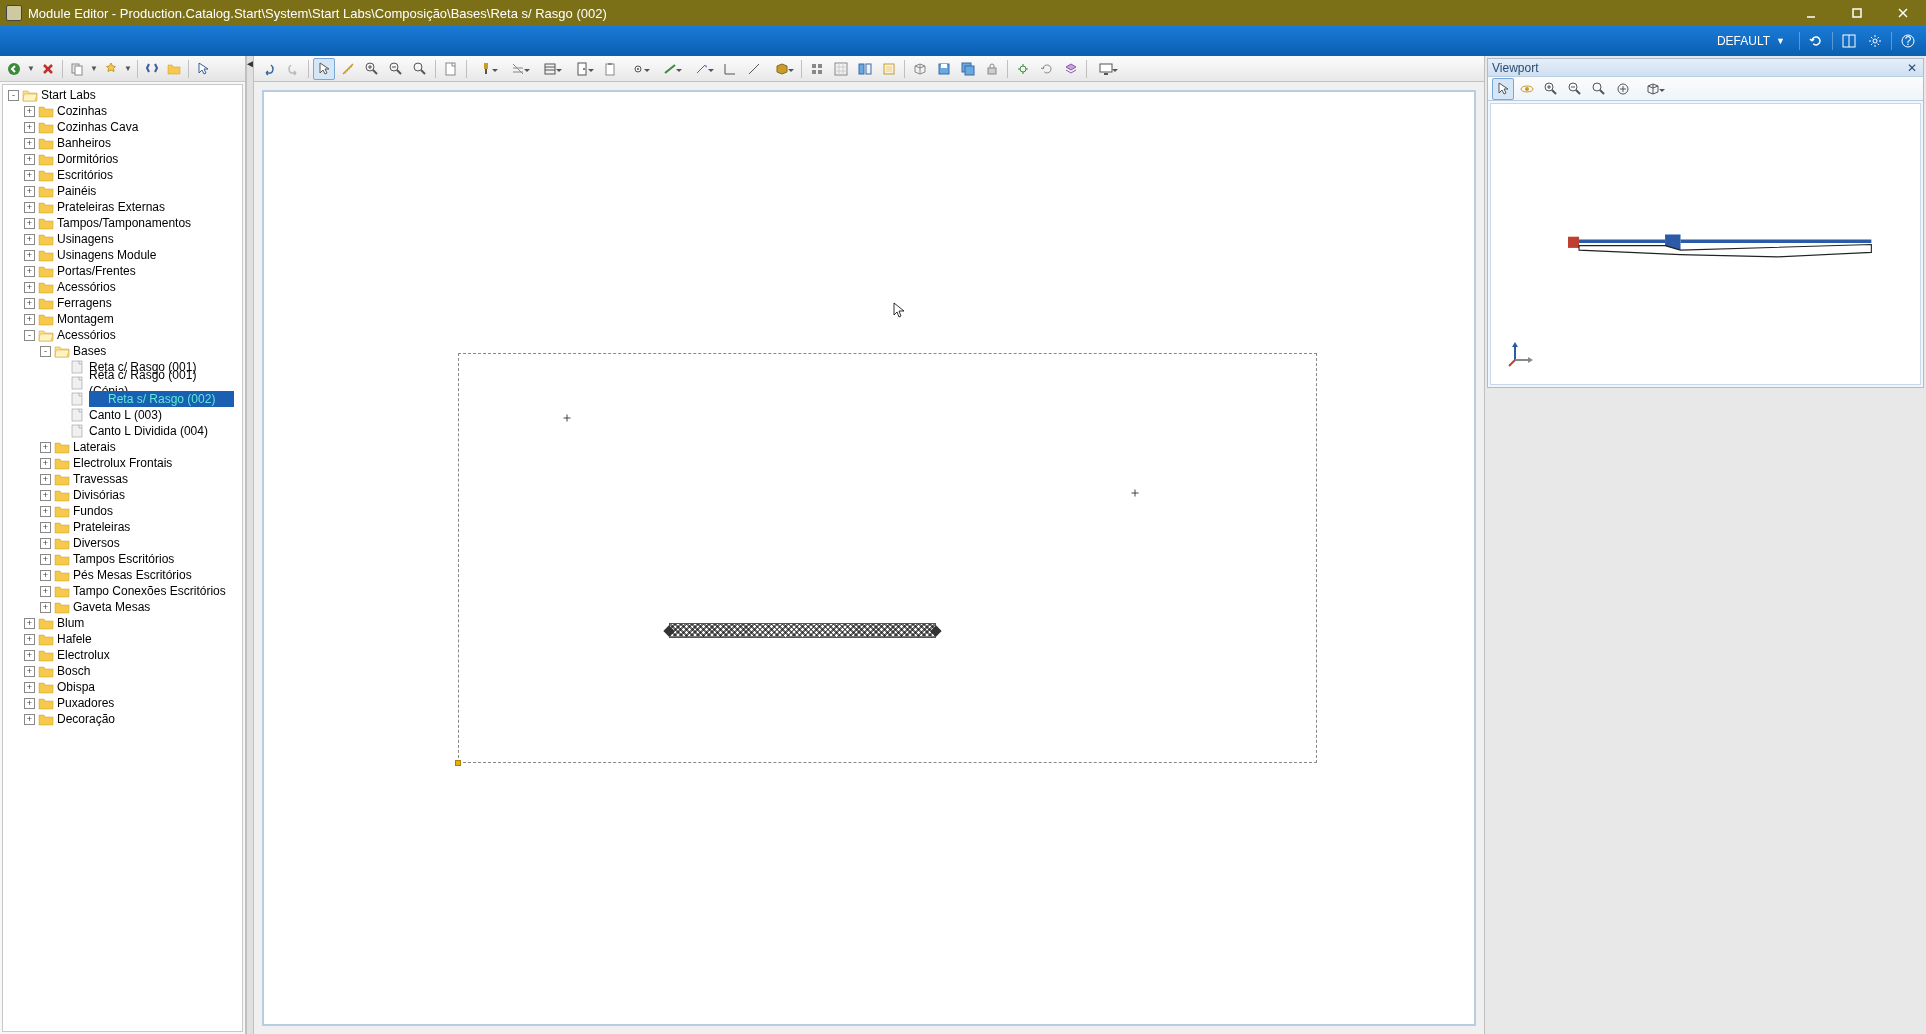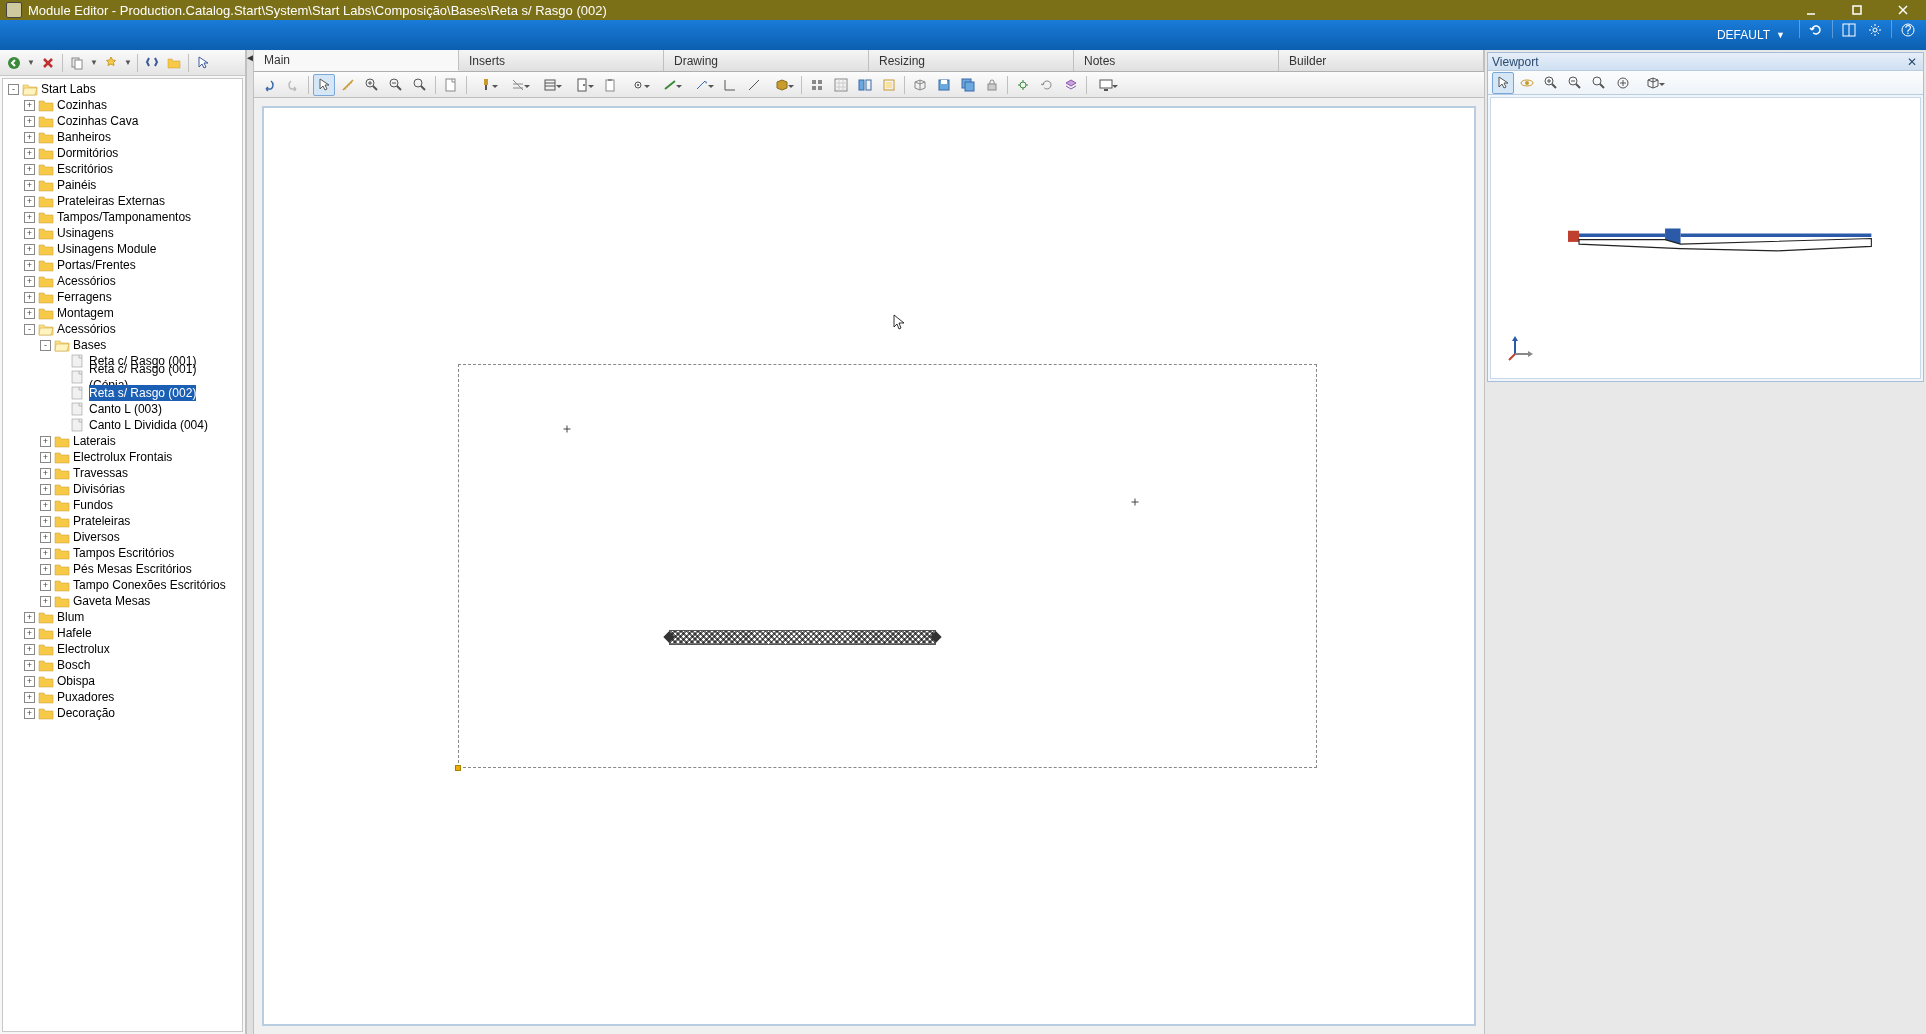--- a/index.html
+++ b/index.html
@@ -1,49 +1,49 @@
 <!DOCTYPE html>
 <html><head>
 <meta charset="utf-8">
 <style>
 * { box-sizing: border-box; margin: 0; padding: 0; font-family: Tahoma, "Segoe UI", sans-serif; font-size: 12px; }
 html, body { width: 100%; height: 100%; overflow: hidden; }
 body { display: flex; flex-direction: column; background: #f0f0f0; }
 
 
-.title-bar { height: 20px; background: #7b7018; color: #fff; display: flex; align-items: center; padding-left: 6px; user-select: none; }
+.title-bar { height: 26px; background: #7b7018; color: #fff; display: flex; align-items: center; padding-left: 6px; user-select: none; }
 .title-bar .title-icon { width: 16px; height: 16px; background: #cfc9a0; border: 1px solid #444; margin-right: 6px; border-radius: 2px; }
 .title-bar .title-text { flex: 1; font-size: 13px; color: #fff; }
 .title-bar .win-controls { display: flex; height: 100%; }
 .title-bar .win-btn { width: 46px; height: 100%; display: flex; align-items: center; justify-content: center; color: #fff; font-size: 16px; }
 .title-bar .win-btn svg { width: 12px; height: 12px; stroke: #fff; fill: none; stroke-width: 1.5; }
 
 
-.ribbon { height: 30px; background: linear-gradient(#1a7bd8, #0b5fb0); display: flex; justify-content: flex-end; padding: 0 8px; gap: 6px; }
+.ribbon { height: 30px; background: linear-gradient(#1a7bd8, #0b5fb0); display: flex; align-items: center; justify-content: flex-end; padding: 0 8px; gap: 6px; }
 .ribbon .default-dd { color: #fff; font-size: 12px; padding: 3px 8px; display: flex; align-items: center; gap: 6px; }
 .ribbon .rb-icon { width: 20px; height: 20px; display: flex; align-items: center; justify-content: center; color: #fff; border-radius: 2px; }
 .ribbon .rb-sep { width: 1px; height: 18px; background: rgba(255,255,255,0.3); }
 
 
 .body-row { flex: 1; display: flex; min-height: 0; background: #e8e8e8; }
 
 
 .tree-panel { width: 246px; background: #f7f7f7; display: flex; flex-direction: column; border-right: 1px solid #c0c0c0; }
 .tree-toolbar { height: 26px; display: flex; align-items: center; padding: 0 4px; gap: 2px; border-bottom: 1px solid #c8c8c8; background: linear-gradient(#fafafa, #e4e4e4); }
 .tbtn { width: 20px; height: 20px; display: flex; align-items: center; justify-content: center; border-radius: 2px; }
 .tbtn svg, .tbtn span { display: block; }
 .tree-toolbar .sep { width: 1px; height: 18px; background: #c0c0c0; margin: 0 2px; }
 
 .tree-scroll { flex: 1; overflow: auto; background: #fff; border: 1px solid #c8c8c8; margin: 2px; padding: 2px 0; }
 .node { display: flex; align-items: center; height: 16px; line-height: 16px; padding-right: 4px; }
 .node .exp { width: 11px; height: 11px; border: 1px solid #888; margin: 0 3px; font-size: 9px; line-height: 9px; text-align: center; color: #444; background: #fff; flex-shrink: 0; }
 .node .exp.blank { border: none; }
 .node .fld { width: 16px; height: 14px; flex-shrink: 0; }
 .node .lbl { margin-left: 3px; font-size: 12px; }
-.node.selected .lbl { background: #1a5fb4; color: #ffffff; padding: 0 0; }
+.node.selected .lbl { background: #1a5fb4; color: #5eead4; padding: 0 19px; }
 .ind0 { padding-left: 2px; }
 .ind1 { padding-left: 18px; }
 .ind2 { padding-left: 34px; }
 .ind3 { padding-left: 50px; }
 
 
 .center-col { flex: 1; display: flex; flex-direction: column; min-width: 0; }
 .collapse-handle { width: 8px; background: #e0e0e0; display: flex; align-items: flex-start; justify-content: center; border-right: 1px solid #c0c0c0; border-left: 1px solid #c0c0c0; }
 .tabs-row { height: 22px; display: flex; background: linear-gradient(#f5f5f5, #e0e0e0); border-bottom: 1px solid #b0b0b0; }
 .tab { flex: 1; display: flex; align-items: center; padding-left: 10px; font-size: 12px; border-right: 1px solid #c0c0c0; color: #333; }
@@ -498,40 +498,20 @@
   </div>
         </div>
     </div>
   </div>
 
   <div class="collapse-handle">
     <span style="font-size:10px;color:#333;margin-top:2px">◄</span>
   </div>
 
   <div class="center-col">
-    <div class="tabs-row">
-      <div class="tab active">
-          <span>Main</span>
-        </div>
-      <div class="tab">
-          <span>Inserts</span>
-        </div>
-      <div class="tab">
-          <span>Drawing</span>
-        </div>
-      <div class="tab">
-          <span>Resizing</span>
-        </div>
-      <div class="tab">
-          <span>Notes</span>
-        </div>
-      <div class="tab">
-          <span>Builder</span>
-        </div>
-    </div>
 
     <div class="edit-toolbar">
       <div class="ebtn">
           <svg class="ic" viewBox="0 0 16 16">
             <path d="M10 4a5 5 0 0 1 0 8H5M5 12l2-2M5 12l2 2" fill="none" stroke="#3a6aa8" stroke-width="1.5"></path>
           </svg>
         </div>
       <div class="ebtn" style="opacity:0.5">
           <svg class="ic" viewBox="0 0 16 16">
             <path d="M6 4a5 5 0 0 0 0 8h5M11 12l-2-2M11 12l-2 2" fill="none" stroke="#888" stroke-width="1.5"></path>

